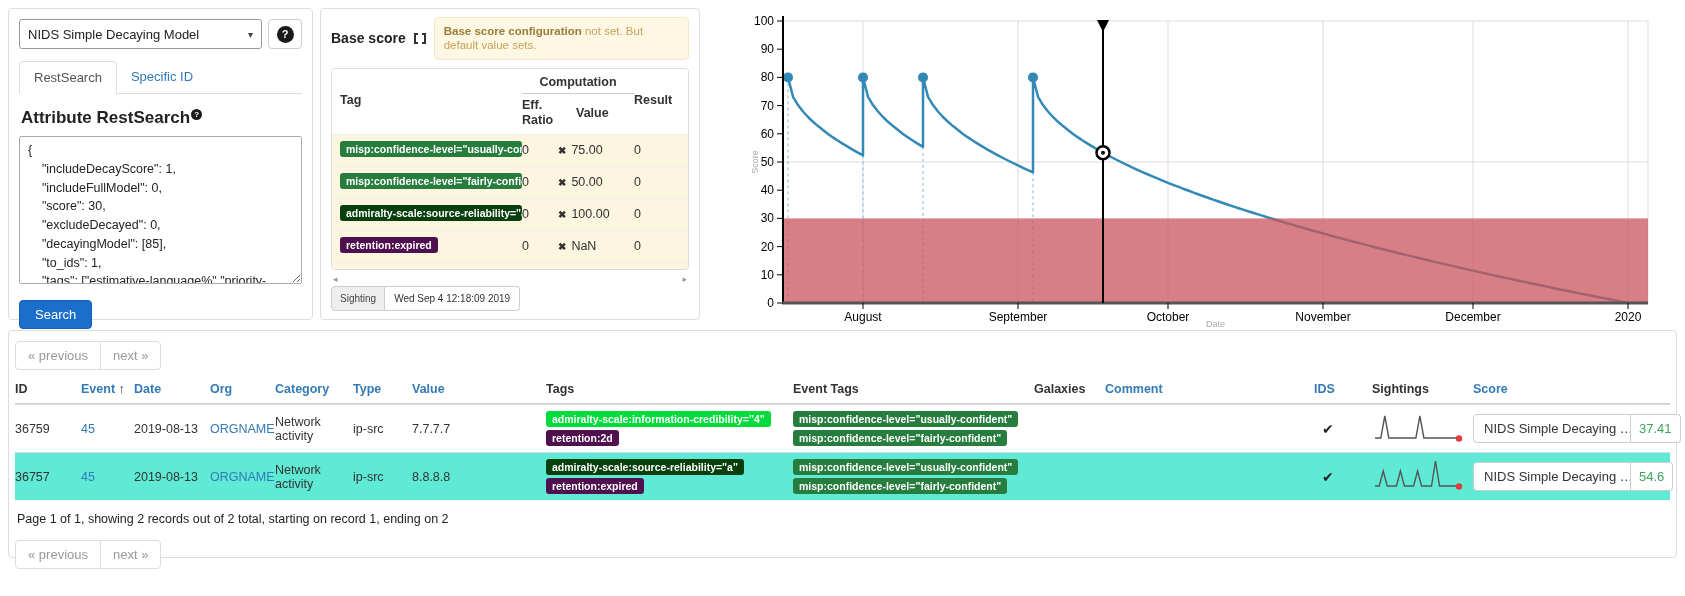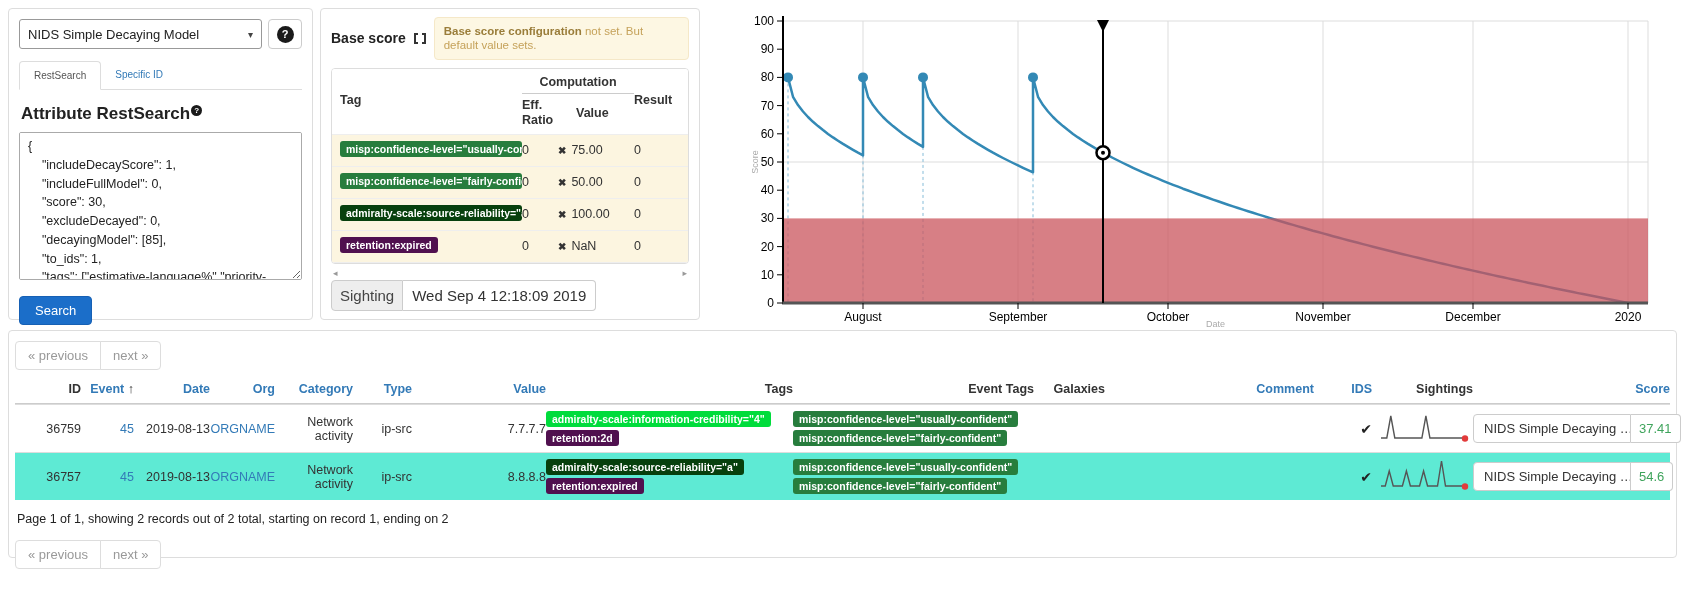--- a/index.html
+++ b/index.html
@@ -14,21 +14,21 @@
   .select-row { display:flex; gap:6px; }
   .fake-select { flex:1; height:30px; border:1px solid #999; border-radius:3px; background:#fff;
                  display:flex; align-items:center; padding:0 8px; font-size:13px; color:#222; }
   .fake-select .lbl { flex:1; white-space:nowrap; overflow:hidden; }
   .caret { color:#444; font-size:10px; margin-left:4px; }
   .help-btn { width:34px; height:30px; border:1px solid #ccc; border-radius:4px; background:#fff;
               display:flex; align-items:center; justify-content:center; cursor:pointer; }
   .qcircle { display:inline-block; width:17px; height:17px; border-radius:50%; background:#1a1a1a;
              color:#fff; font-size:11px; font-weight:bold; text-align:center; line-height:17px; }
   .tabs { display:flex; margin-top:12px; border-bottom:1px solid #ddd; }
-  .tab { padding:8px 14px; font-size:10px; color:#337ab7; cursor:pointer; margin-bottom:-1px; }
+  .tab { padding:8px 14px; font-size:13px; color:#337ab7; cursor:pointer; margin-bottom:-1px; }
   .tab.active { color:#555; background:#fff; border:1px solid #ddd; border-bottom:1px solid #fff;
                 border-radius:4px 4px 0 0; }
   .heading-row { margin:14px 0 8px 2px; }
   .heading-row h3 { display:inline; font-size:17px; font-weight:bold; color:#222; }
   .sup-q { display:inline-block; width:11px; height:11px; border-radius:50%; background:#1a1a1a; color:#fff;
            font-size:8px; font-weight:bold; text-align:center; line-height:11px; vertical-align:super; margin-left:1px; }
   textarea.rest-body { width:283px; height:148px; border:1px solid #aaa; border-radius:2px; resize:both;
            font-family:"Liberation Sans", sans-serif; font-size:12.5px; line-height:1.5; padding:4px 8px;
            color:#222; overflow-y:scroll; }
   textarea.rest-body::-webkit-scrollbar { width:13px; }
@@ -54,38 +54,38 @@
   .h-tag { grid-column:1; grid-row:1/3; font-weight:bold; align-self:center; }
   .h-comp { grid-column:2/4; grid-row:1; font-weight:bold; text-align:center; border-bottom:1px solid #ccc; padding:2px 0 4px 0; }
   .h-result { grid-column:4; grid-row:1/3; font-weight:bold; align-self:center; }
   .h-eff { grid-column:2; grid-row:2; font-weight:bold; padding-top:4px; line-height:1.2; }
   .h-val { grid-column:3; grid-row:2; font-weight:bold; padding-top:4px; padding-left:18px; }
   .bs-row { background:#fcf5e0; border-top:1px solid #eee; padding:6px 8px; min-height:31px; }
   .tag-badge { display:inline-block; color:#fff; font-size:10.5px; font-weight:bold; padding:2px 6px;
                border-radius:3px; white-space:nowrap; max-width:100%; overflow:hidden; }
   .mult { font-size:10px; font-weight:bold; margin-right:5px; }
   .mini-scroll { display:flex; justify-content:space-between; color:#999; font-size:9px; padding:2px 2px; margin-top:2px; }
-  .sight-bar { margin-top:auto; display:flex; gap:8px; font-size:15px; }
+  .sight-bar { margin-top:auto; display:flex; gap:8px; font-size:10px; }
   .ig { display:inline-flex; }
   .ig .addon { background:#eee; border:1px solid #ccc; border-radius:4px 0 0 4px; padding:6px 8px; color:#444; white-space:nowrap; }
   .ig .val { background:#fff; border:1px solid #ccc; border-left:none; border-radius:0 4px 4px 0; padding:6px 9px; white-space:nowrap; }
   .ig .val.score { background:#f2f2f2; color:#3fa45c; }
 
   
   .chart-wrap { position:absolute; left:700px; top:0; width:985px; height:330px; }
   .chart-wrap svg { display:block; }
 
   
   .bottom-panel { left:8px; top:330px; width:1669px; height:228px; padding:6px; font-size:12.5px; }
   .pager { display:inline-flex; margin:4px 0 6px 0; }
   .pg { border:1px solid #ddd; background:#fff; color:#999; padding:6px 12px; font-size:13px; cursor:pointer; }
   .pg.first { border-radius:4px 0 0 4px; }
   .pg.last { border-radius:0 4px 4px 0; margin-left:-1px; }
   .rt-grid { display:grid; align-items:center;
-    grid-template-columns:66px 53px 76px 65px 78px 59px 134px 247px 241px 71px 209px 58px 101px 1fr;text-align:right; }
+    grid-template-columns:66px 53px 76px 65px 78px 59px 134px 247px 241px 71px 209px 58px 101px 1fr; }
   .rt-head { border-bottom:1px solid #ccc; padding:6px 0 7px 0; font-weight:bold; }
   .rt-head .sortable { color:#337ab7; }
   .sort-arrow { color:#333; }
   .rt-row { min-height:44px; border-top:1px solid #ddd; padding:4px 0; }
   .rt-row.selected { background:#5eead4; }
   .rt-row:last-of-type { border-bottom:1px solid #ddd; }
   .link { color:#337ab7; text-decoration:none; cursor:pointer; }
   .tag-stack { display:flex; flex-direction:column; gap:3px; align-items:flex-start; }
   .check { font-size:14px; color:#222; padding-left:8px; }
   .score-group { display:inline-flex; }

